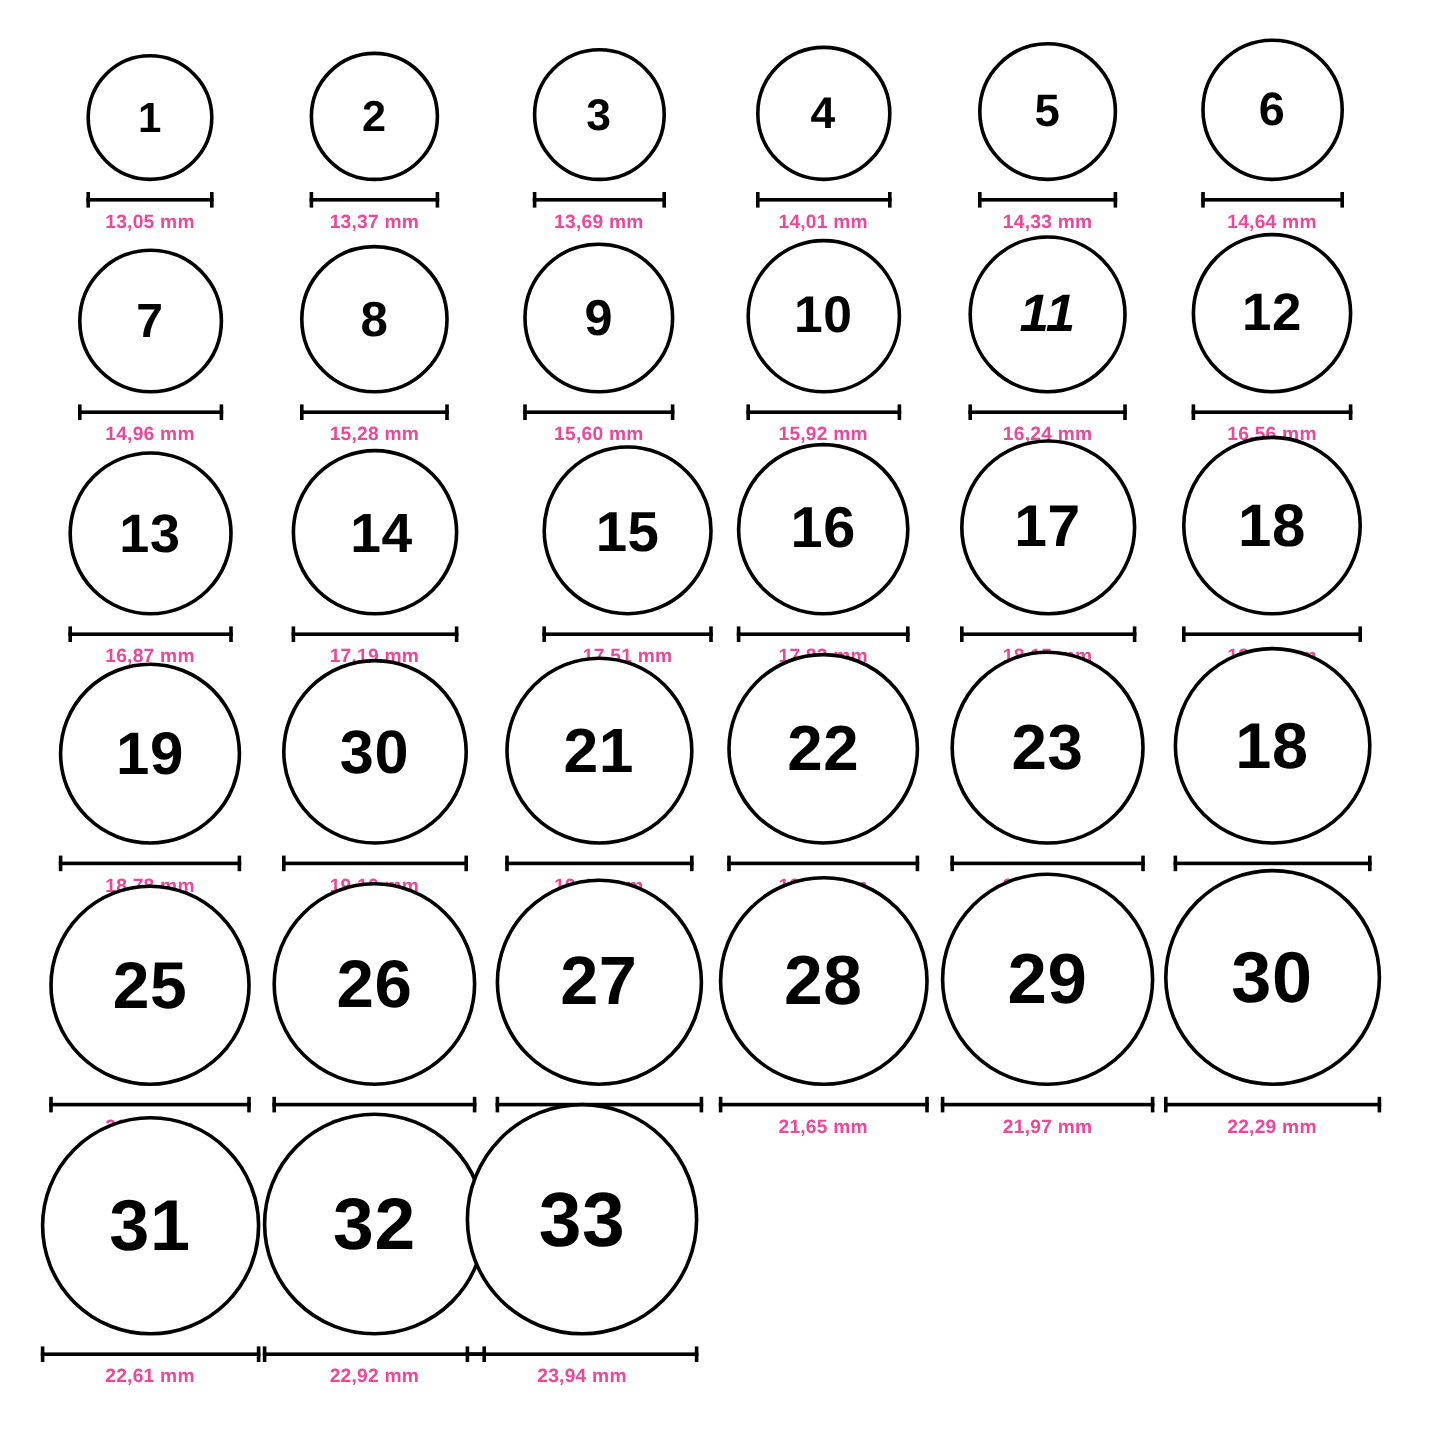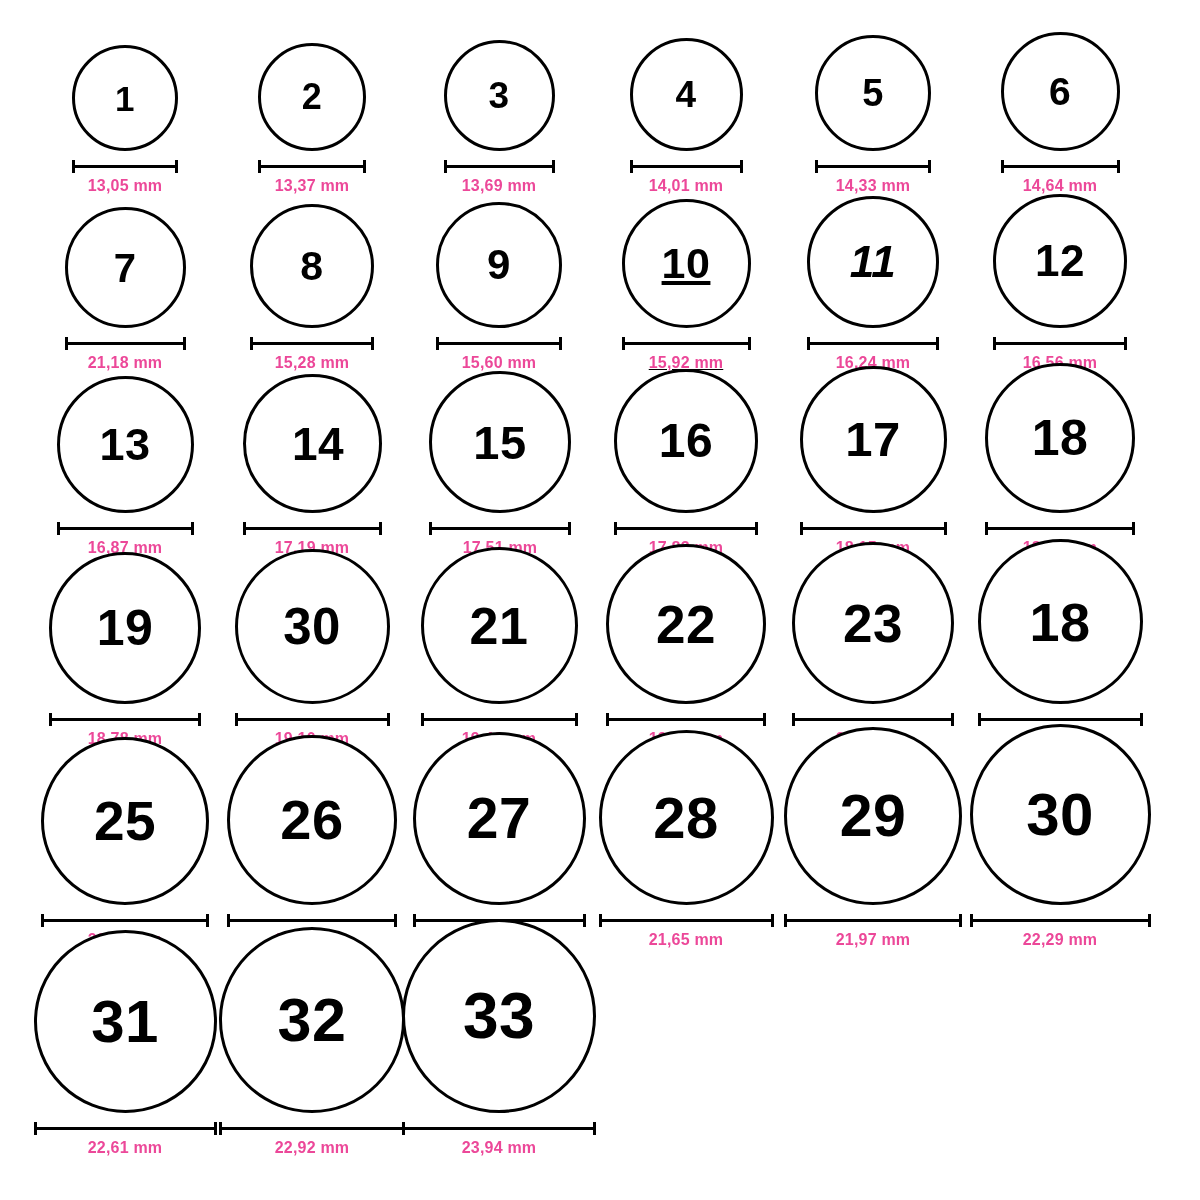--- a/index.html
+++ b/index.html
@@ -144,21 +144,21 @@
     </div>
     <div class="ring-cell" style="left: 64.5px; top: 207px; width: 121px;">
       <div class="ring-circle" style="width: 121px; height: 121px;">
         <span class="ring-number" style="font-size: 40px;">7</span>
       </div>
       <div class="measure" style="width: 121px;">
         <div class="bar"></div>
         <div class="cap left"></div>
         <div class="cap right"></div>
       </div>
-      <div class="ring-label">21,18 mm</div>
+      <div class="ring-label">14,96 mm</div>
     </div>
     <div class="ring-cell" style="left: 250px; top: 204px; width: 124px;">
       <div class="ring-circle" style="width: 124px; height: 124px;">
         <span class="ring-number" style="font-size: 41px;">8</span>
       </div>
       <div class="measure" style="width: 124px;">
         <div class="bar"></div>
         <div class="cap left"></div>
         <div class="cap right"></div>
       </div>
@@ -168,21 +168,21 @@
       <div class="ring-circle" style="width: 126px; height: 126px;">
         <span class="ring-number" style="font-size: 42px;">9</span>
       </div>
       <div class="measure" style="width: 126px;">
         <div class="bar"></div>
         <div class="cap left"></div>
         <div class="cap right"></div>
       </div>
       <div class="ring-label">15,60 mm</div>
     </div>
-    <div class="ring-cell" style="left: 621.5px; top: 199px; width: 129px; text-decoration: underline;">
+    <div class="ring-cell" style="left: 621.5px; top: 199px; width: 129px;">
       <div class="ring-circle" style="width: 129px; height: 129px;">
         <span class="ring-number" style="font-size: 43px;">10</span>
       </div>
       <div class="measure" style="width: 129px;">
         <div class="bar"></div>
         <div class="cap left"></div>
         <div class="cap right"></div>
       </div>
       <div class="ring-label">15,92 mm</div>
     </div>
@@ -223,21 +223,21 @@
       <div class="ring-circle" style="width: 139px; height: 139px;">
         <span class="ring-number" style="font-size: 46px; margin-left: 12px;">14</span>
       </div>
       <div class="measure" style="width: 139px;">
         <div class="bar"></div>
         <div class="cap left"></div>
         <div class="cap right"></div>
       </div>
       <div class="ring-label">17,19 mm</div>
     </div>
-    <div class="ring-cell" style="left: 429px; top: 371px; width: 142px;">
+    <div class="ring-cell" style="left: 452px; top: 371px; width: 142px;">
       <div class="ring-circle" style="width: 142px; height: 142px;">
         <span class="ring-number" style="font-size: 47px;">15</span>
       </div>
       <div class="measure" style="width: 142px;">
         <div class="bar"></div>
         <div class="cap left"></div>
         <div class="cap right"></div>
       </div>
       <div class="ring-label">17,51 mm</div>
     </div>
@@ -421,21 +421,21 @@
       <div class="ring-circle" style="width: 186px; height: 186px;">
         <span class="ring-number" style="font-size: 61px;">32</span>
       </div>
       <div class="measure" style="width: 186px;">
         <div class="bar"></div>
         <div class="cap left"></div>
         <div class="cap right"></div>
       </div>
       <div class="ring-label">22,92 mm</div>
     </div>
-    <div class="ring-cell" style="left: 402px; top: 919px; width: 194px;">
+    <div class="ring-cell" style="left: 388px; top: 919px; width: 194px;">
       <div class="ring-circle" style="width: 194px; height: 194px;">
         <span class="ring-number" style="font-size: 64px;">33</span>
       </div>
       <div class="measure" style="width: 194px;">
         <div class="bar"></div>
         <div class="cap left"></div>
         <div class="cap right"></div>
       </div>
       <div class="ring-label">23,94 mm</div>
     </div>

